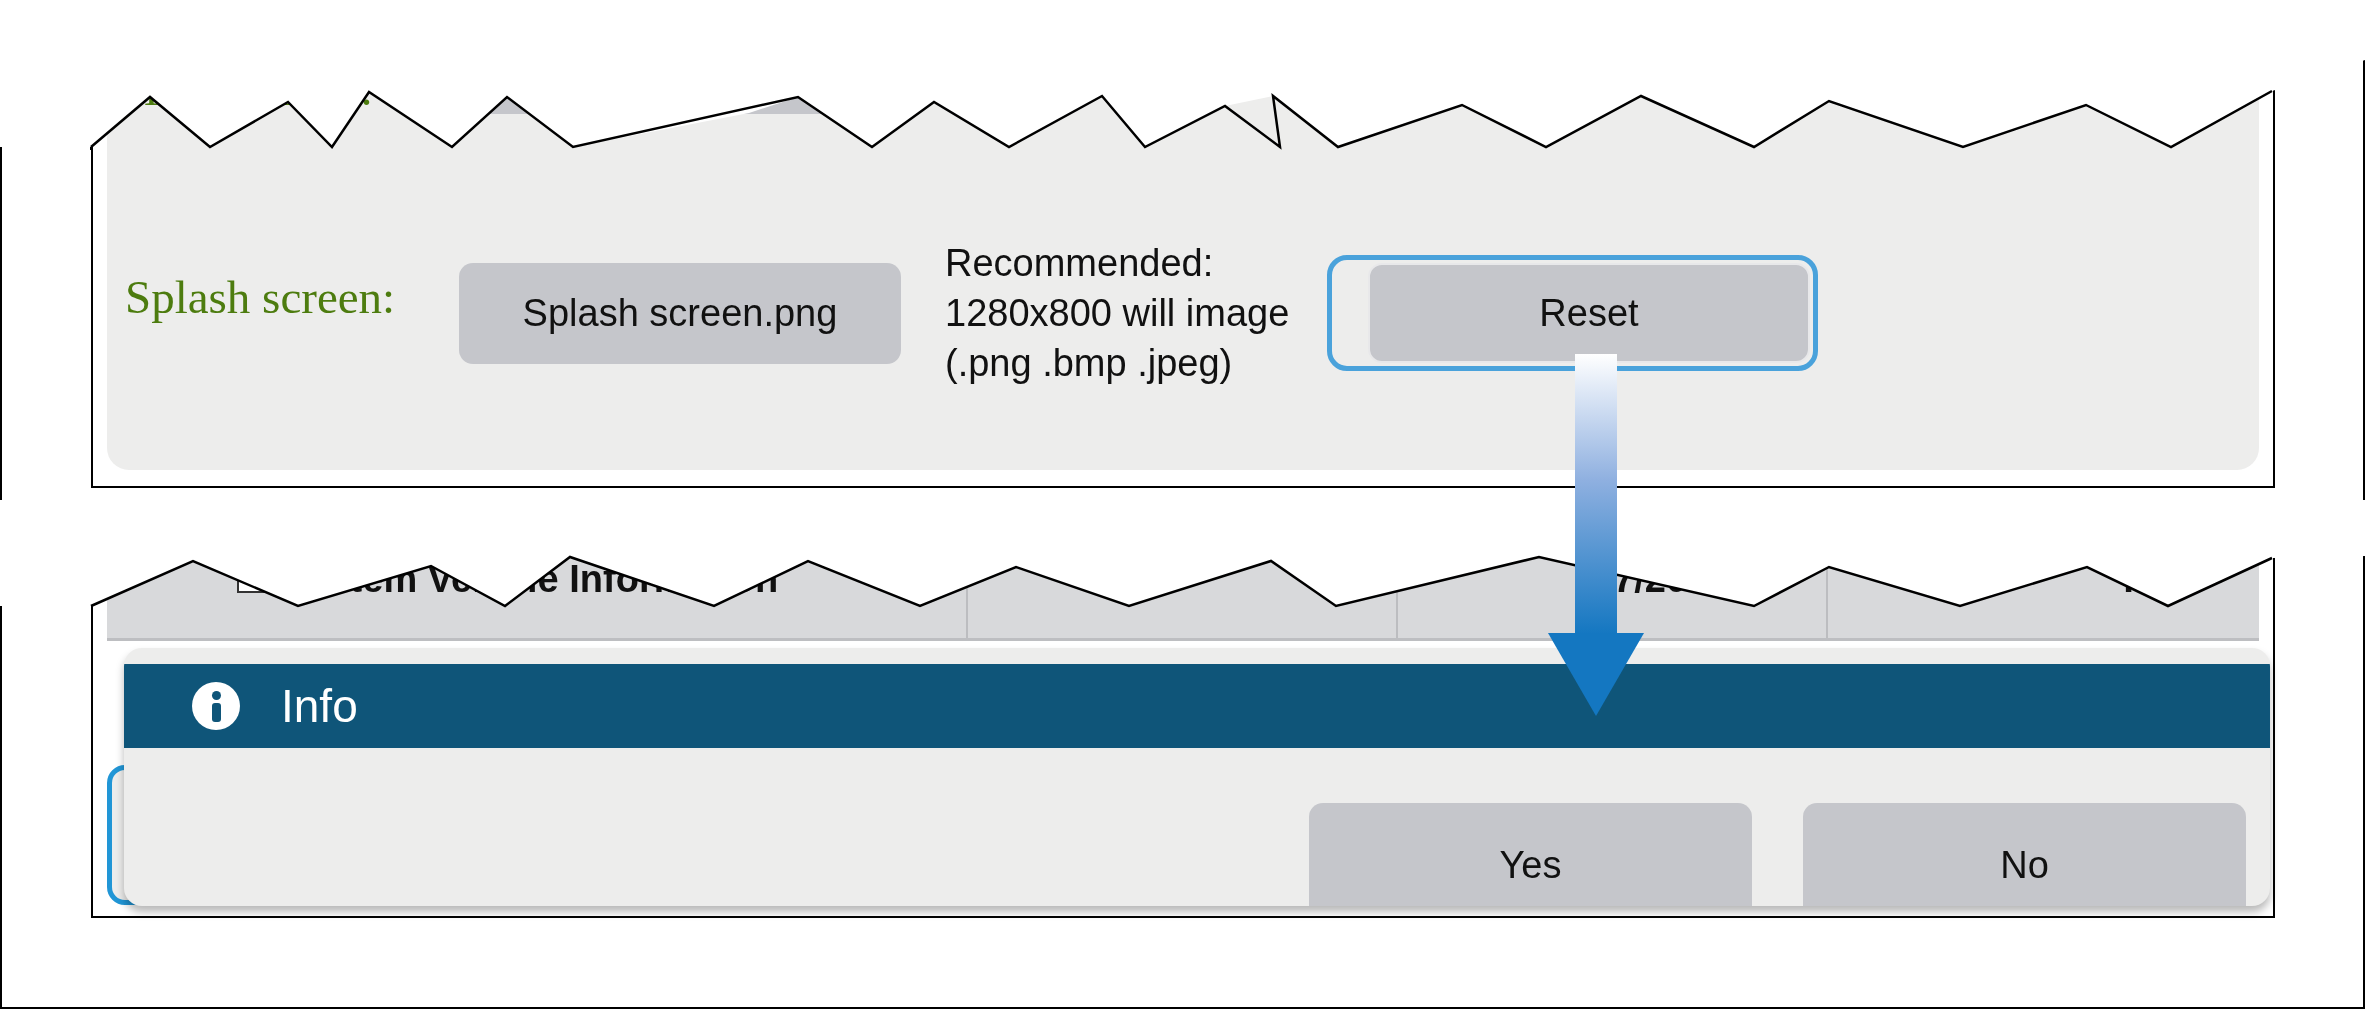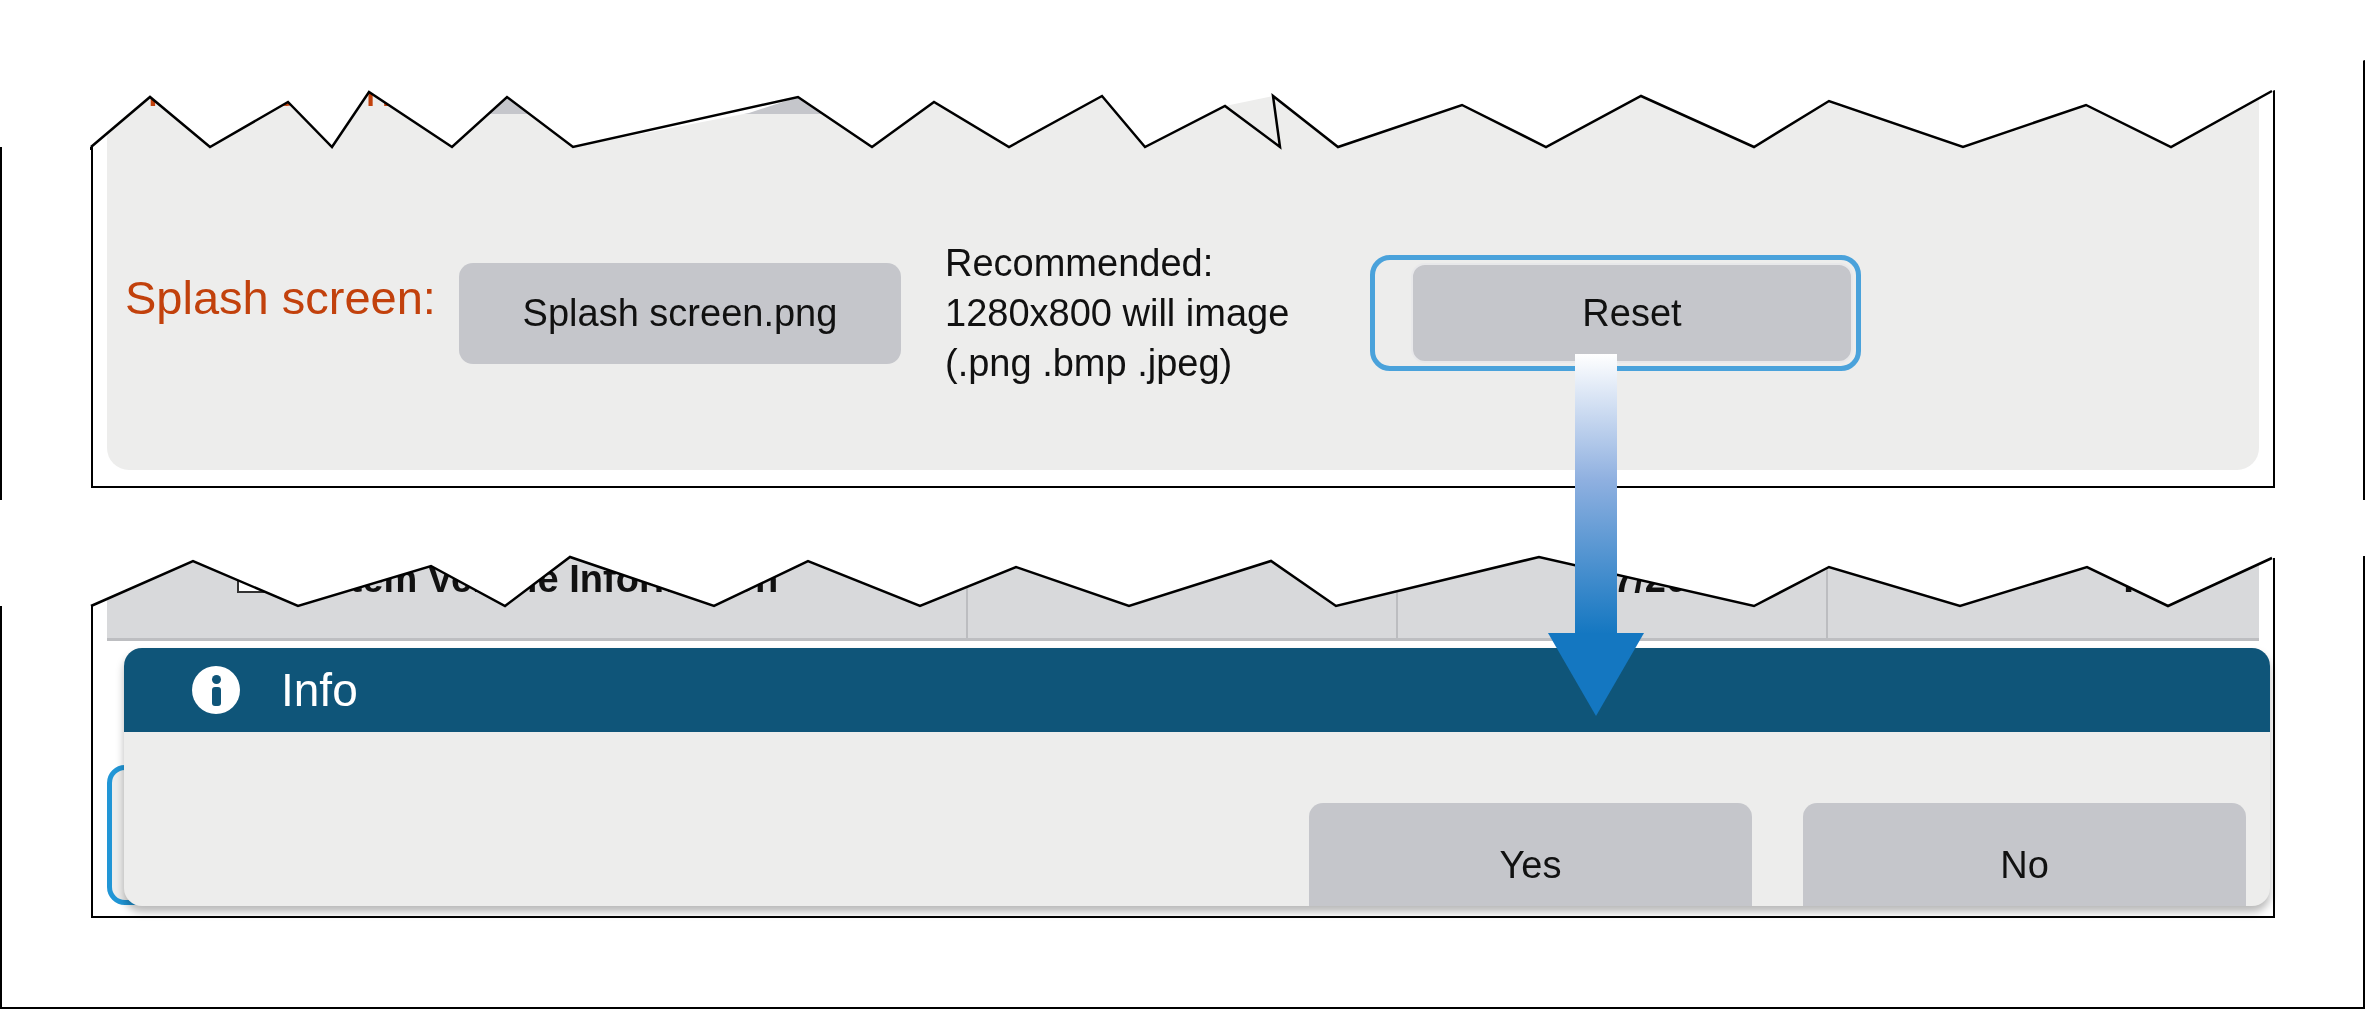--- a/index.html
+++ b/index.html
@@ -6,37 +6,37 @@
   body { width:2365px; height:1009px; position:relative; overflow:hidden; font-family:"Liberation Sans", sans-serif; }
   .frame { position:absolute; left:0; top:0; width:2361px; height:1005px; border:2px solid #000; }
 
   
   .panel { position:absolute; left:91px; width:2180px; border-left:2px solid #000; border-right:2px solid #000; border-bottom:2px solid #000; background:#fff; }
   .panel-top { top:60px; height:426px; }
   .panel-top .inner { position:absolute; left:14px; right:14px; top:0; bottom:16px; background:#ededec; border-radius:0 0 22px 22px; }
   .panel-bottom { top:540px; height:376px; }
   .panel-bottom .inner { position:absolute; left:14px; right:14px; top:0; bottom:0; background:#ffffff; }
 
-  .label { position:absolute; font-size:47px; color:#c2410c; white-space:nowrap; }
+  .label { position:absolute; font-size:47px; color:#4d7c0f; white-space:nowrap;font-family:Liberation Serif, serif; }
   .gray-btn { position:absolute; background:#c5c6cb; border-radius:14px; color:#111; font-size:38px; display:flex; align-items:center; justify-content:center; white-space:nowrap;text-align:center; }
   .rec { position:absolute; font-size:38px; line-height:50px; color:#111; }
   .rec div { white-space:nowrap; }
   .reset-outer { position:absolute; border:5px solid #4aa2db; border-radius:20px; padding:3px; background:#ededec; }
   .reset-inner { width:100%; height:100%; background:#c5c6cb; border-radius:14px; display:flex; align-items:center; justify-content:center; font-size:38px; color:#111; box-sizing:border-box; border:2px solid #e8e8ea; }
 
   
   .table-head { position:absolute; left:0; right:0; top:0; height:98px; background:#d8d9db; border-bottom:3px solid #bdbec1; }
   .col-line { position:absolute; top:0; height:100%; width:2px; background:#bcbdc0; }
   .cell-text { position:absolute; top:18px; font-size:38px; font-weight:bold; color:#111; white-space:nowrap; }
   .checkbox { position:absolute; width:24px; height:24px; border:2px solid #333; background:#fff; top:25px; }
   .blue-under { position:absolute; left:0; right:0; top:225px; height:130px; border:5px solid #2196d6; border-radius:18px; background:#ededec; }
 
   
   .dialog { position:absolute; left:17px; width:2146px; top:108px; height:258px; background:#ededec; border-radius:18px; box-shadow:0 6px 8px rgba(0,0,0,0.28); overflow:hidden; }
-  .dialog-header { position:absolute; left:0; right:0; top:0; height:84px; background:#0f5579; display:flex; align-items:center; }
+  .dialog-header { position:absolute; left:0; right:0; top:16px; height:84px; background:#0f5579; display:flex; align-items:center; }
   .info-icon { width:48px; height:48px; border-radius:50%; background:#fff; margin-left:68px; position:relative; }
   .info-icon .dot { position:absolute; left:20px; top:9px; width:9px; height:9px; border-radius:50%; background:#0f5579; }
   .info-icon .bar { position:absolute; left:20px; top:21px; width:9px; height:19px; border-radius:3px; background:#0f5579; }
   .dialog-title { color:#fff; font-size:46px; margin-left:41px; }
   .dialog-msg { position:absolute; left:60px; top:110px; font-size:45px; line-height:56px; color:#111; }
   .dialog-msg div { white-space:nowrap; }
 
   
   svg.jag { position:absolute; left:0; top:0; pointer-events:none; }
 </style>
@@ -56,21 +56,21 @@
     <div class="gray-btn" style="left:352px; top:203px; width:442px; height:101px;">
       <span>Splash screen.png</span>
     </div>
 
     <div class="rec" style="left:838px; top:178px;">
       <div>Recommended:</div>
       <div>1280x800 will image</div>
       <div>(.png .bmp .jpeg)</div>
     </div>
 
-    <div class="reset-outer" style="left:1263px; top:195px; width:442px; height:100px;padding-left:36px;">
+    <div class="reset-outer" style="left:1220px; top:195px; width:442px; height:100px;padding-left:36px;">
       <div class="reset-inner">
         <span>Reset</span>
       </div>
     </div>
   </div>
 </div>
 
 <div class="panel panel-bottom">
   <div class="inner">
     <div class="table-head">

